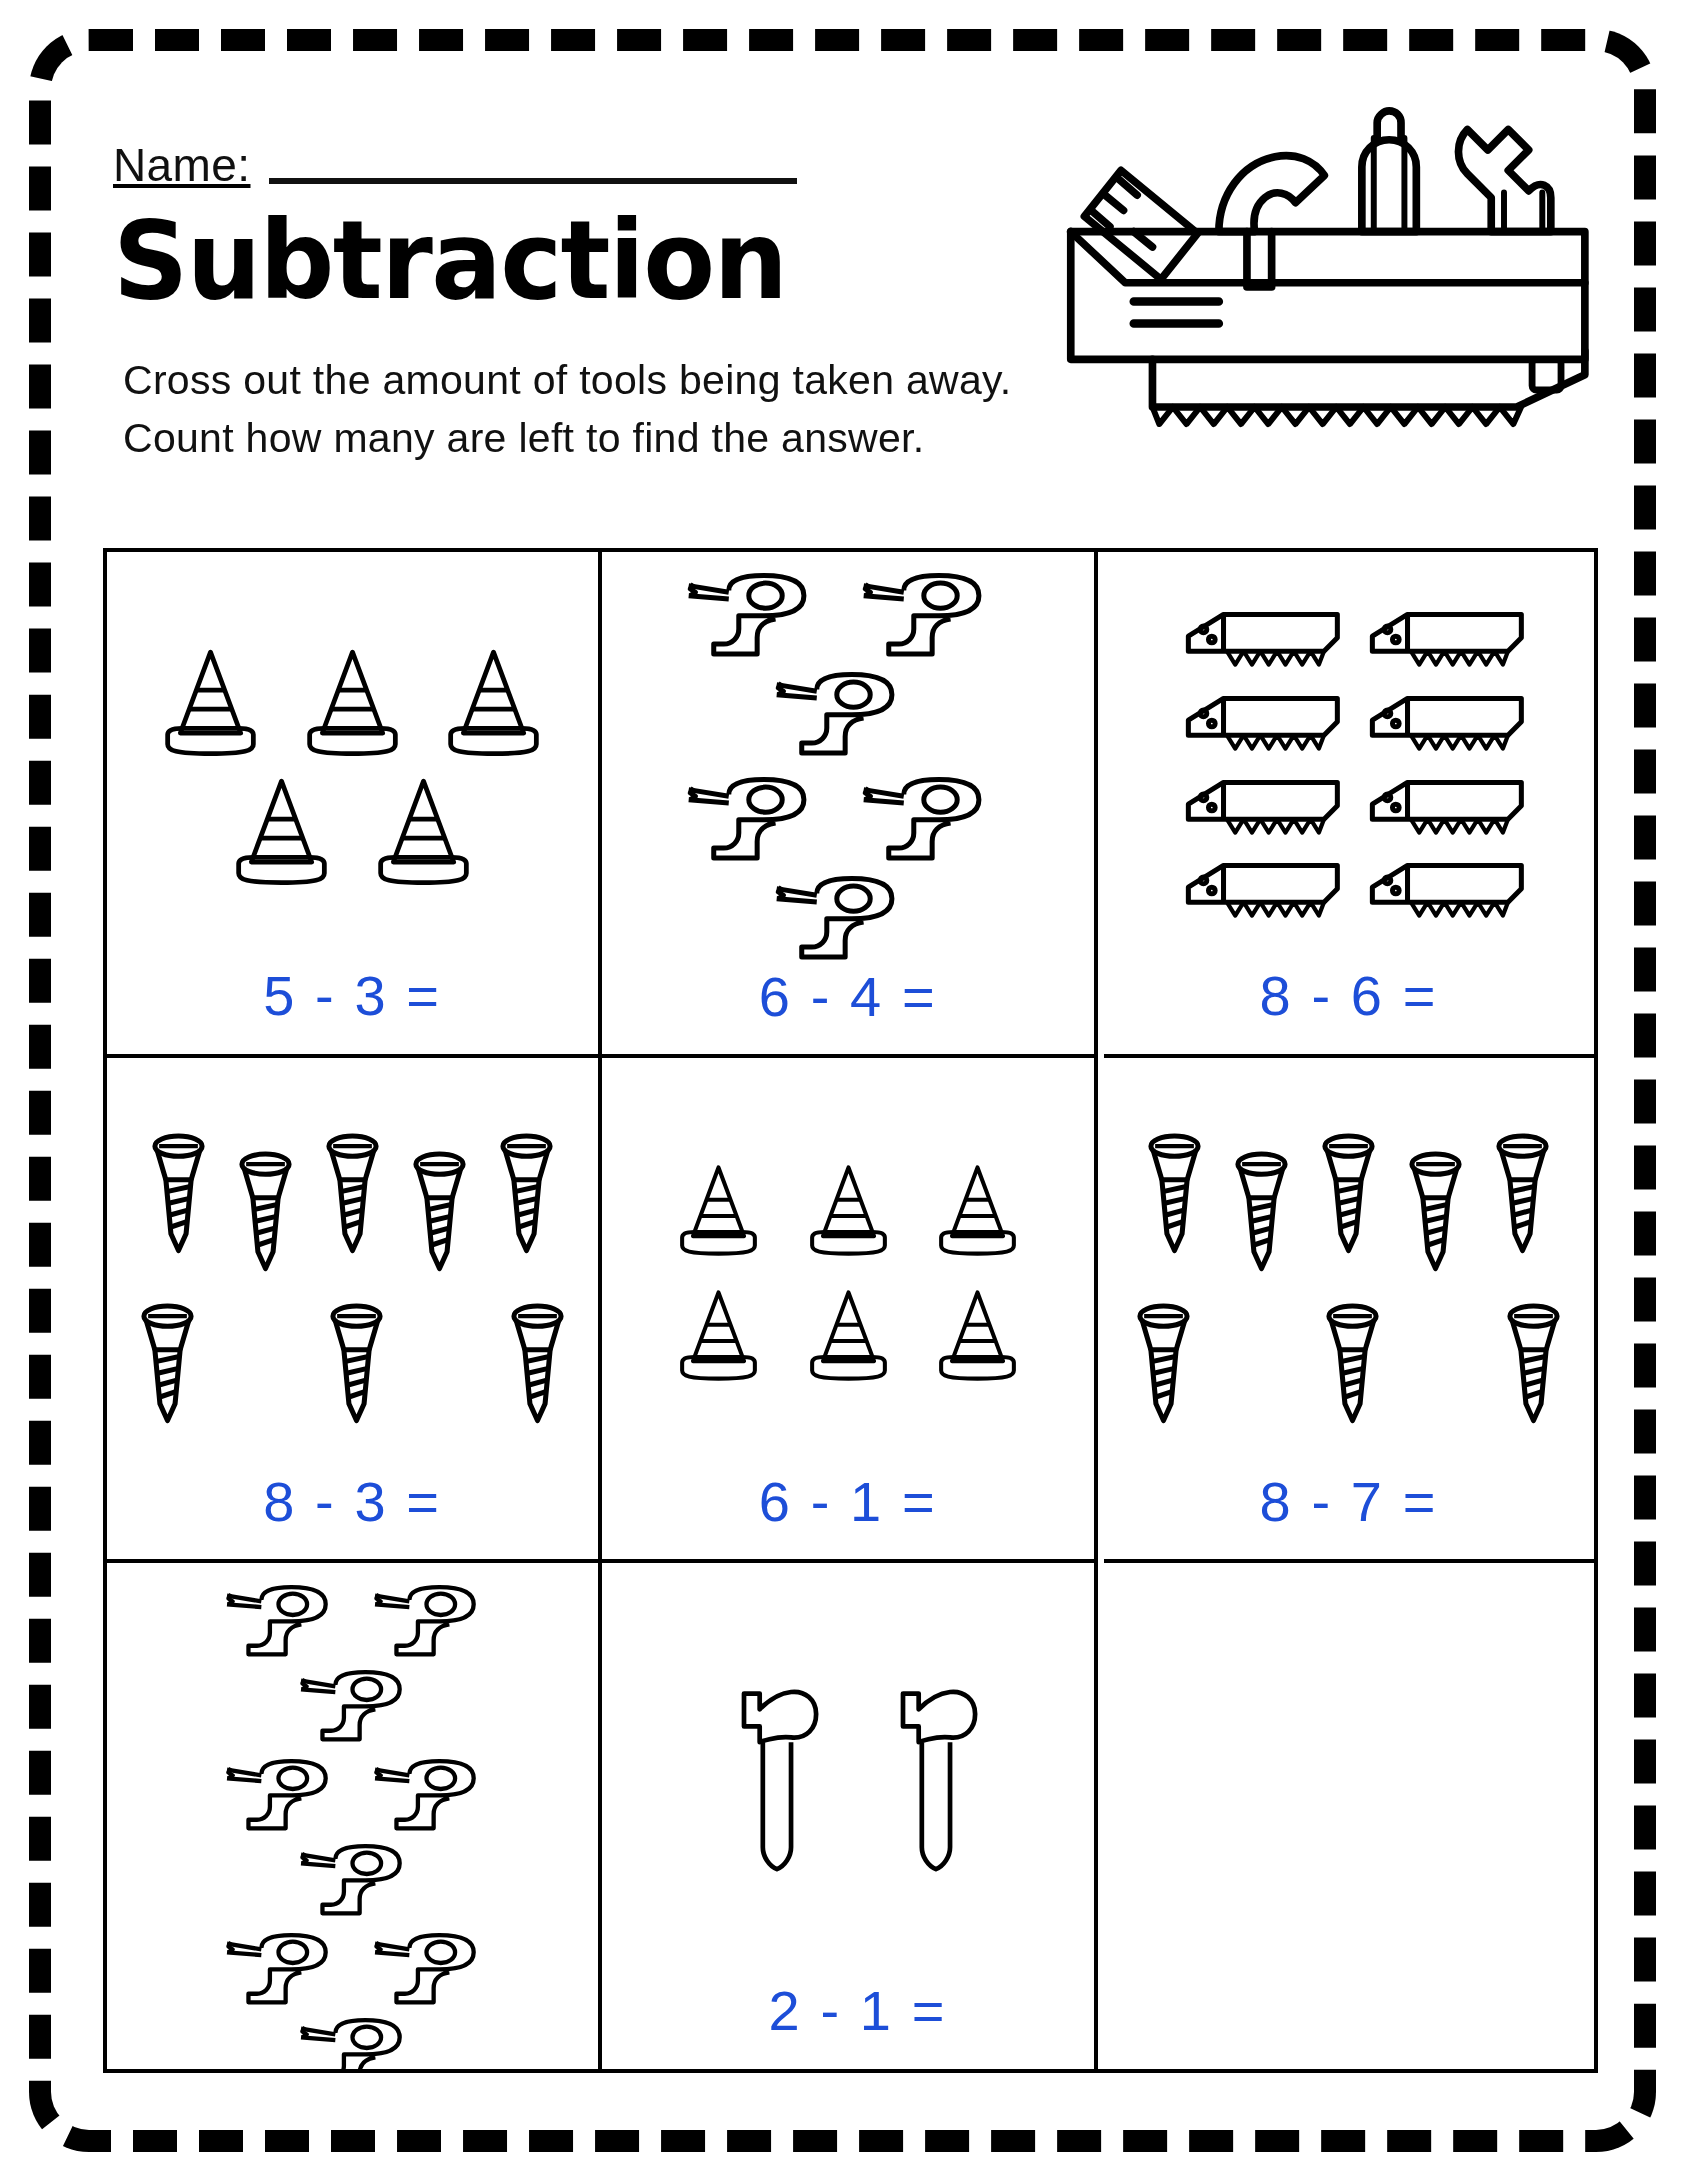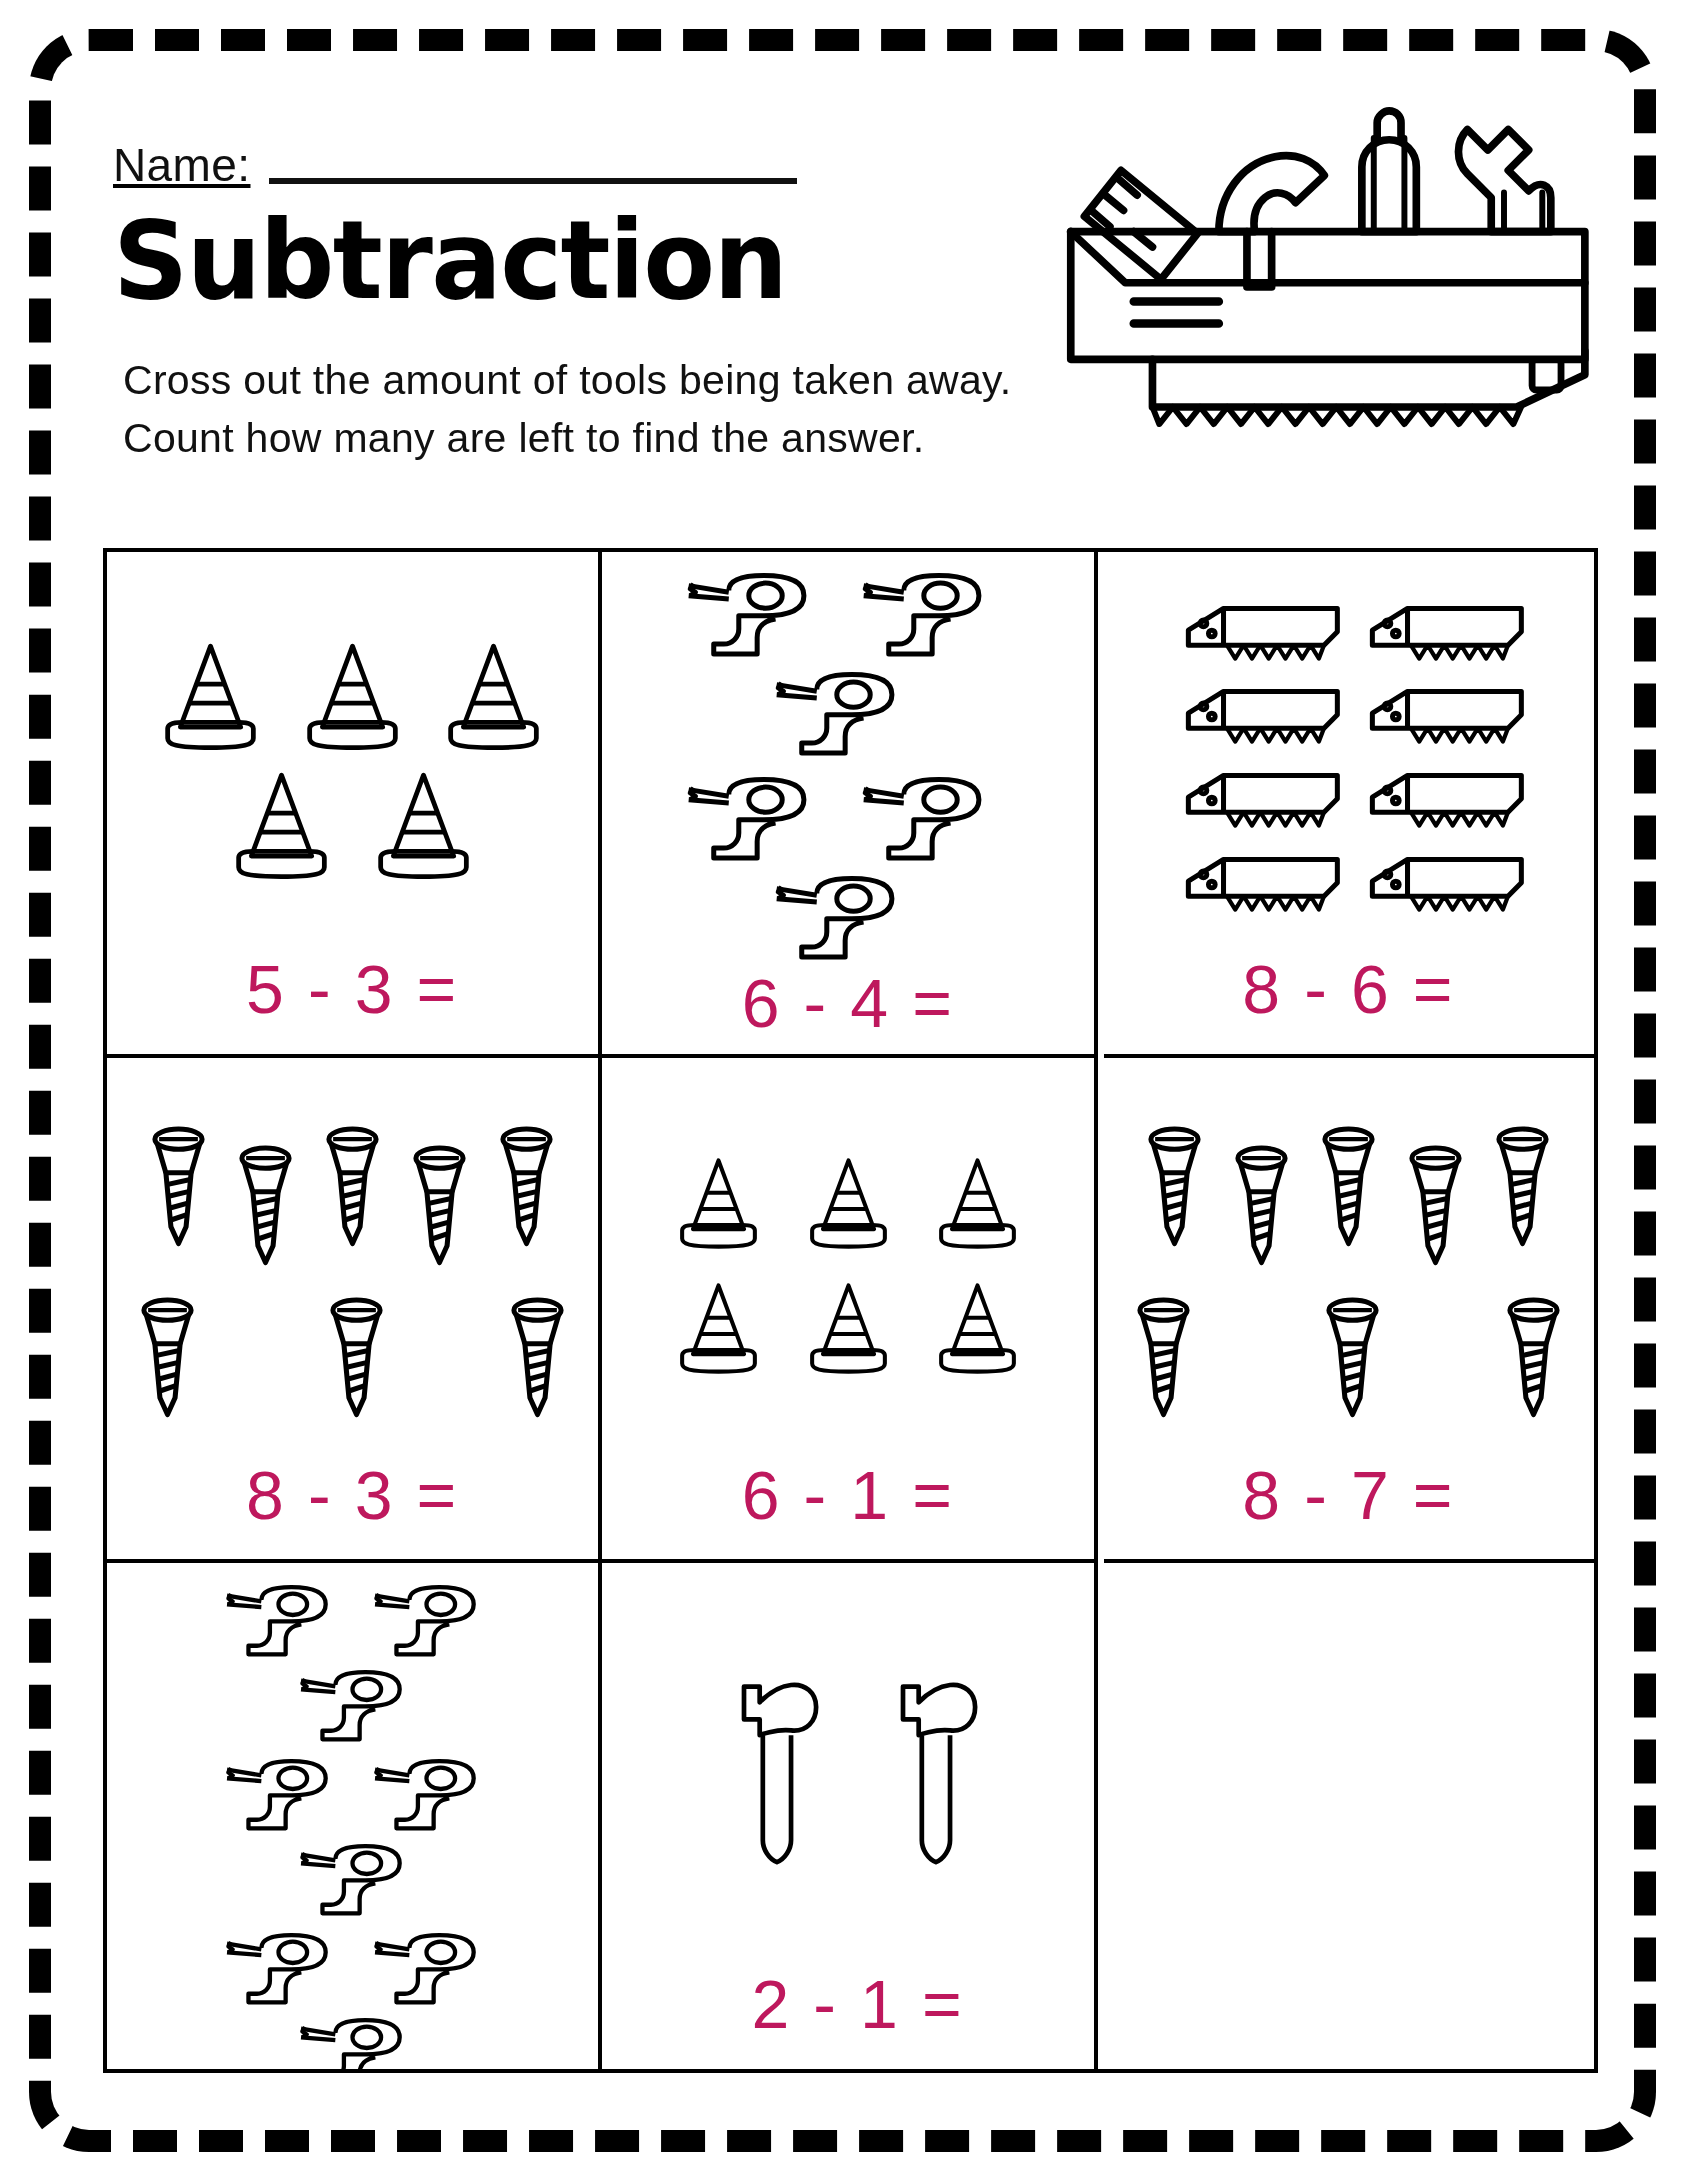--- a/index.html
+++ b/index.html
@@ -113,22 +113,22 @@
     flex-wrap: wrap;
     align-content: center;
     justify-content: center;
     align-items: center;
     gap: 5.1px 8.5px;
     padding: 0 12px;
   }
   .icon-slot { display: block; line-height: 0; }
 
   .equation {
-    font-size: 68px;
-    color: #be185d;
+    font-size: 56px;
+    color: #1d4ed8;
     letter-spacing: 2.6px;
     padding-bottom: 13.6px;
     white-space: nowrap;
     font-family: "Liberation Sans", sans-serif;
   }
 
   
   .sz-cone-lg  { width: 133px; height: 119px; }
   .sz-cone-sm  { width: 109px; height: 101px; }
   .sz-drill    { width: 167px; height: 94px; }

